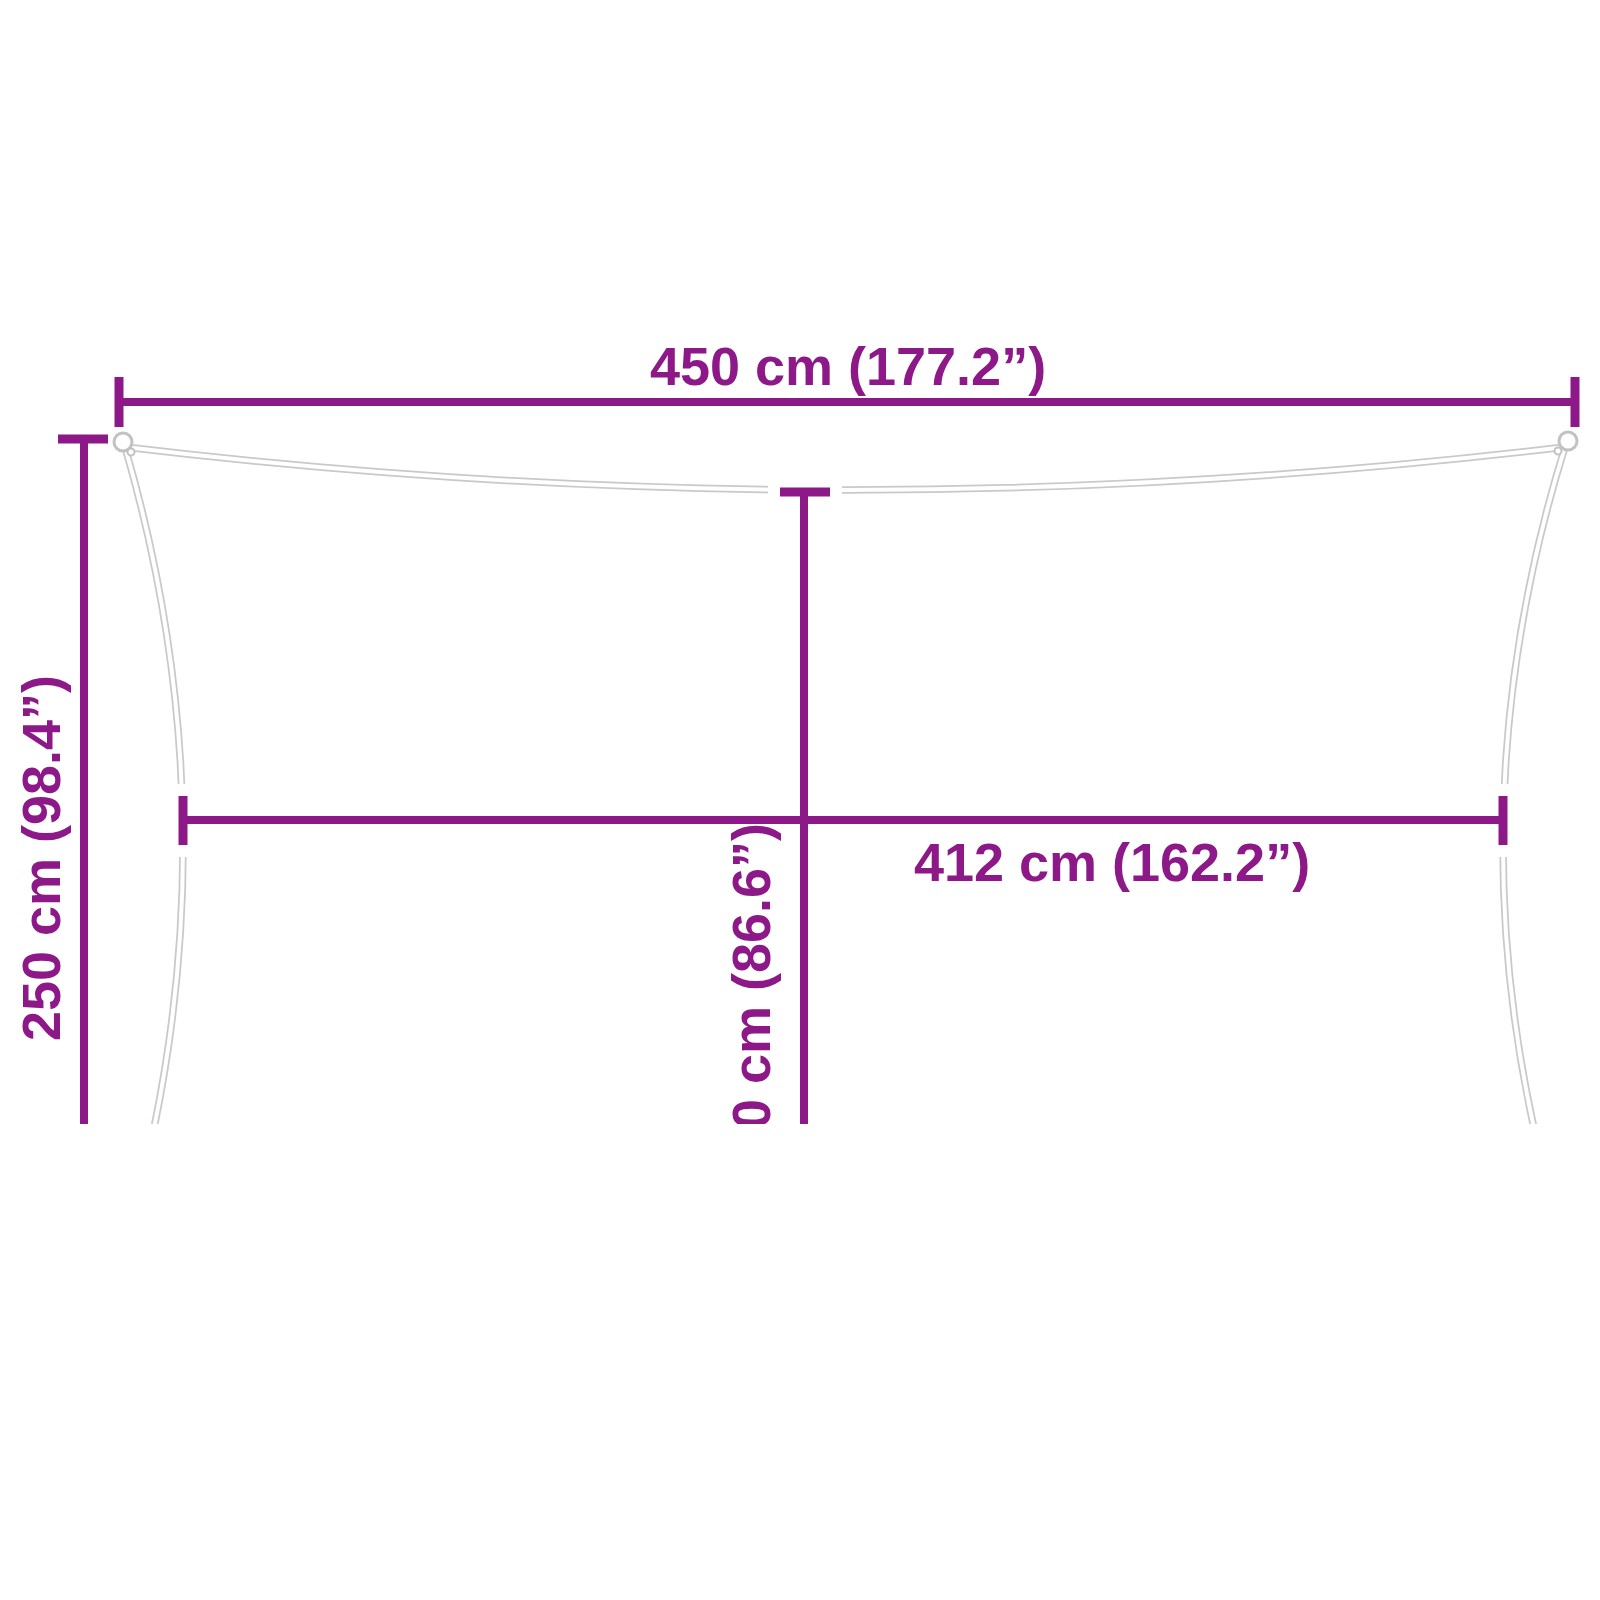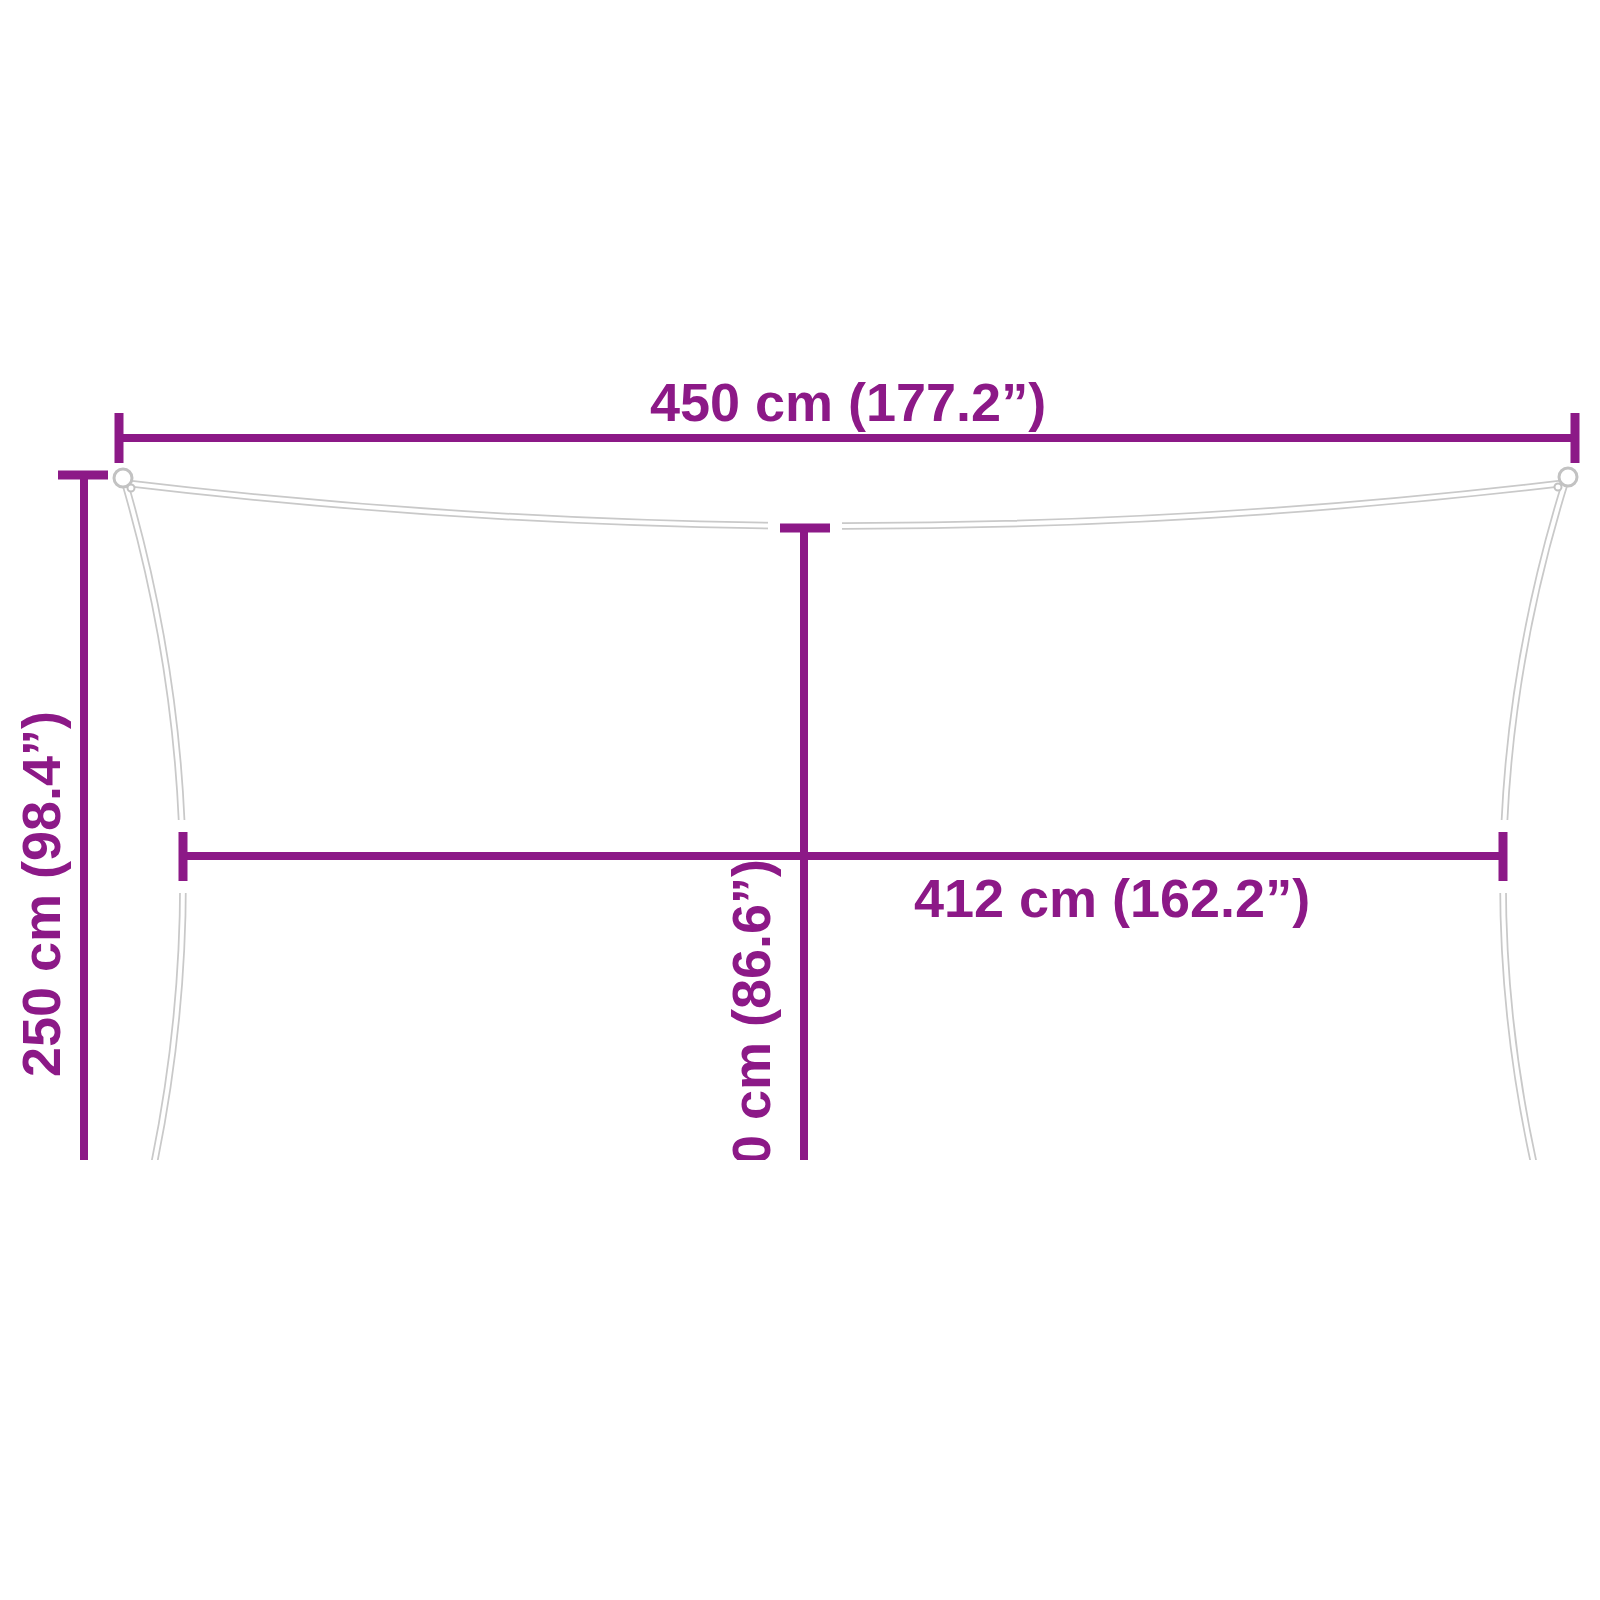--- a/index.html
+++ b/index.html
@@ -6,21 +6,20 @@
     --accent:#8C1987;
     --sail:#C9C9C9;
     --ring:#C2C2C2;
   }
   html,body{margin:0;padding:0;background:#ffffff;}
   .canvas{
     position:relative;
     width:1600px;height:1124px;
     background:#ffffff;
     overflow:hidden;
-    margin-top:36px;
   }
   svg{display:block;}
   .sail-outer{fill:none;stroke:var(--sail);stroke-width:7.5;}
   .sail-inner{fill:none;stroke:#ffffff;stroke-width:4;}
   .ring{fill:#ffffff;stroke:var(--ring);stroke-width:3;}
   .rivet{fill:#ffffff;stroke:var(--ring);stroke-width:2;}
   .dim{stroke:var(--accent);stroke-width:8;}
   .tick{stroke:var(--accent);stroke-width:9;}
   .halo{stroke:#ffffff;stroke-width:26;}
   .dim-label{

